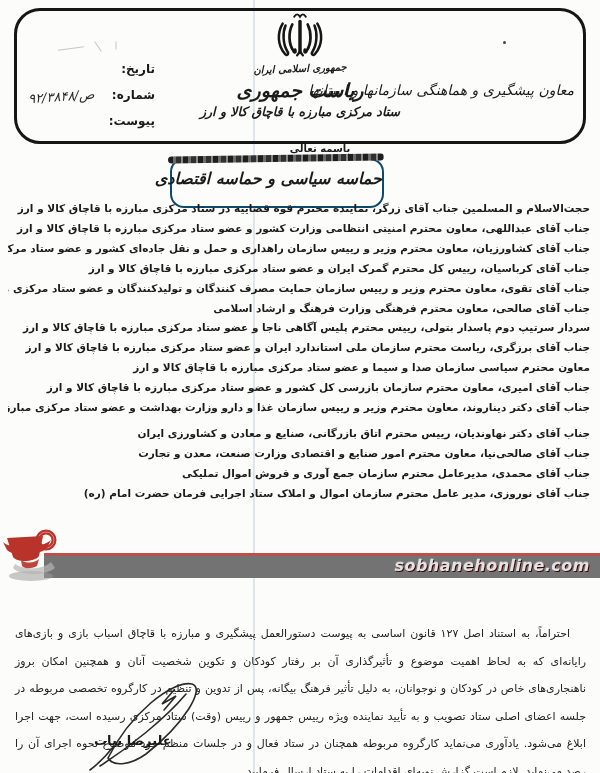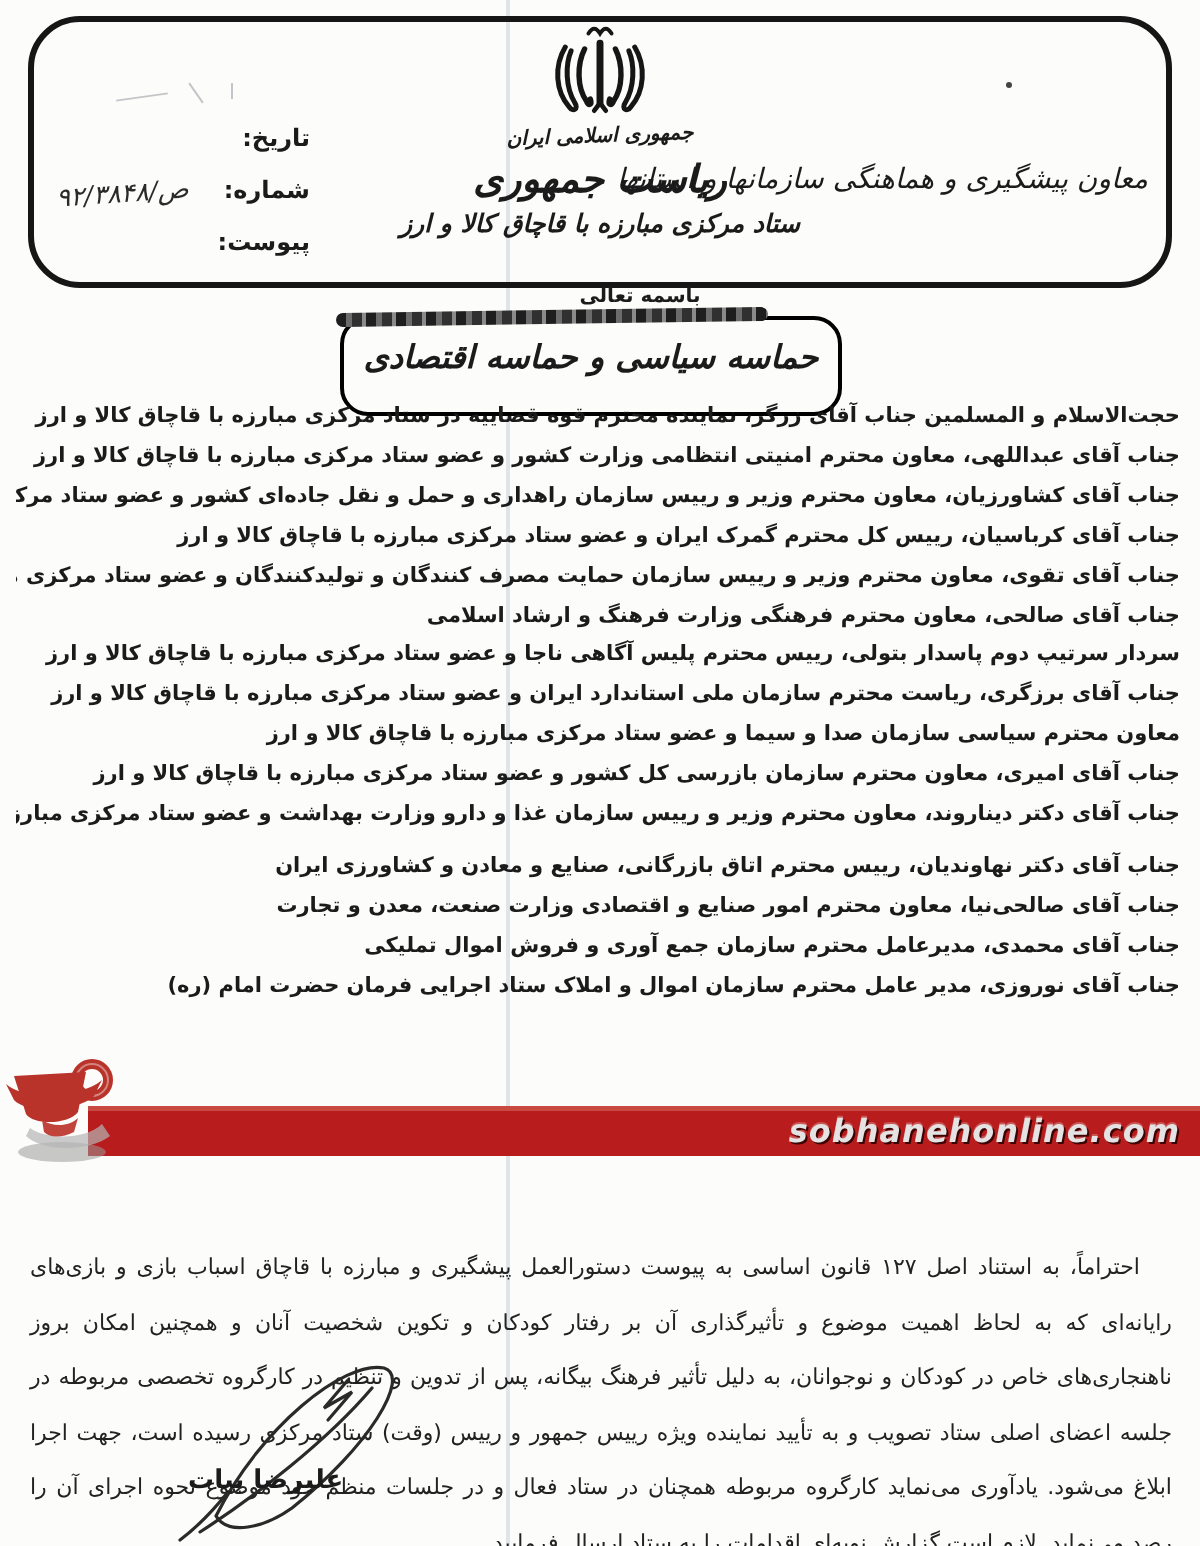--- a/index.html
+++ b/index.html
@@ -15,31 +15,31 @@
   .org2{font-size:19px;font-weight:bold;font-style:italic;margin-top:5px;}
   .org3{font-size:12.5px;font-weight:bold;font-style:italic;margin-top:3px;white-space:nowrap;}
   .dept-line{position:absolute;right:26px;top:82px;width:270px;text-align:right;font-size:14px;font-weight:normal;font-style:italic;direction:rtl;white-space:nowrap;z-index:3;}
   .fields{position:absolute;left:25px;top:62px;width:130px;direction:rtl;text-align:right;z-index:3;}
   .fields .row{height:26px;font-size:12px;font-weight:bold;}
   .hand-number{position:absolute;left:28px;top:88px;width:96px;direction:ltr;text-align:left;font-family:"DejaVu Serif",serif;font-style:italic;font-size:13px;color:#2a2a2a;transform:rotate(-4deg);z-index:3;white-space:nowrap;}
   .pencil{position:absolute;background:none;border-top:1.5px solid rgba(90,95,105,.35);z-index:3;}
   .speck{position:absolute;left:503px;top:41px;width:3px;height:3px;background:#444;border-radius:50%;z-index:3;}
 
   .besmele{position:absolute;left:0;top:143px;width:552px;text-align:center;font-size:10px;font-weight:bold;direction:rtl;z-index:2;margin-left:44px;}
-  .stamp{position:absolute;left:170px;top:158px;width:210px;height:46px;border:2px solid #000000;border-radius:14px;z-index:2;background:#fcfcfa;padding-left:37px;}
+  .stamp{position:absolute;left:170px;top:158px;width:210px;height:46px;border:2px solid #0c4a6e;border-radius:14px;z-index:2;background:#fcfcfa;}
   .stamp-ink{position:absolute;left:-4px;top:-5px;width:216px;height:7px;background:repeating-linear-gradient(90deg,#1e1e1e 0 5px,#6b6b6b 5px 8px,#303030 8px 13px,#8a8a8a 13px 15px);border-radius:4px;transform:rotate(-0.8deg);}
   .stamp-text{position:absolute;left:0;top:9px;width:100%;text-align:center;font-size:16px;font-weight:bold;font-style:italic;direction:rtl;white-space:nowrap;}
 
   
   .recipients{position:absolute;right:10px;left:8px;top:199px;direction:rtl;font-weight:bold;font-size:10.5px;line-height:19.9px;letter-spacing:-0.2px;z-index:2;overflow:hidden;}
   .rcp{white-space:nowrap;}
   .rcp.gap{margin-top:6px;}
 
   
-  .wm-band{position:absolute;left:44px;right:0;top:553px;height:25px;background:#b91c1c;box-shadow:inset 0 2.5px 0 #c84a40;z-index:1;}
+  .wm-band{position:absolute;left:44px;right:0;top:553px;height:25px;background:#737373;box-shadow:inset 0 2.5px 0 #c84a40;z-index:1;}
   .wm-text{position:absolute;right:10px;top:3px;font-size:16px;font-weight:bold;font-style:italic;letter-spacing:.5px;color:#e4e2e2;text-shadow:1px 1px 0 #3c0404,0 -1px 0 rgba(255,255,255,.25);direction:ltr;}
   .cup-logo{position:absolute;left:1px;top:524px;width:64px;height:60px;z-index:2;}
 
   
   .letter-body{position:absolute;left:15px;right:14px;top:580px;direction:rtl;text-align:justify;text-align-last:right;font-size:11px;line-height:27.5px;color:#222;z-index:2;margin-top:40px;}
   .letter-body p{margin:0;text-indent:16px;}
 
   
   .sig-wrap{position:absolute;left:80px;top:676px;width:190px;height:95px;z-index:2;}
   .sig-name{position:absolute;left:14px;top:57px;font-size:13px;font-weight:bold;direction:rtl;white-space:nowrap;}

